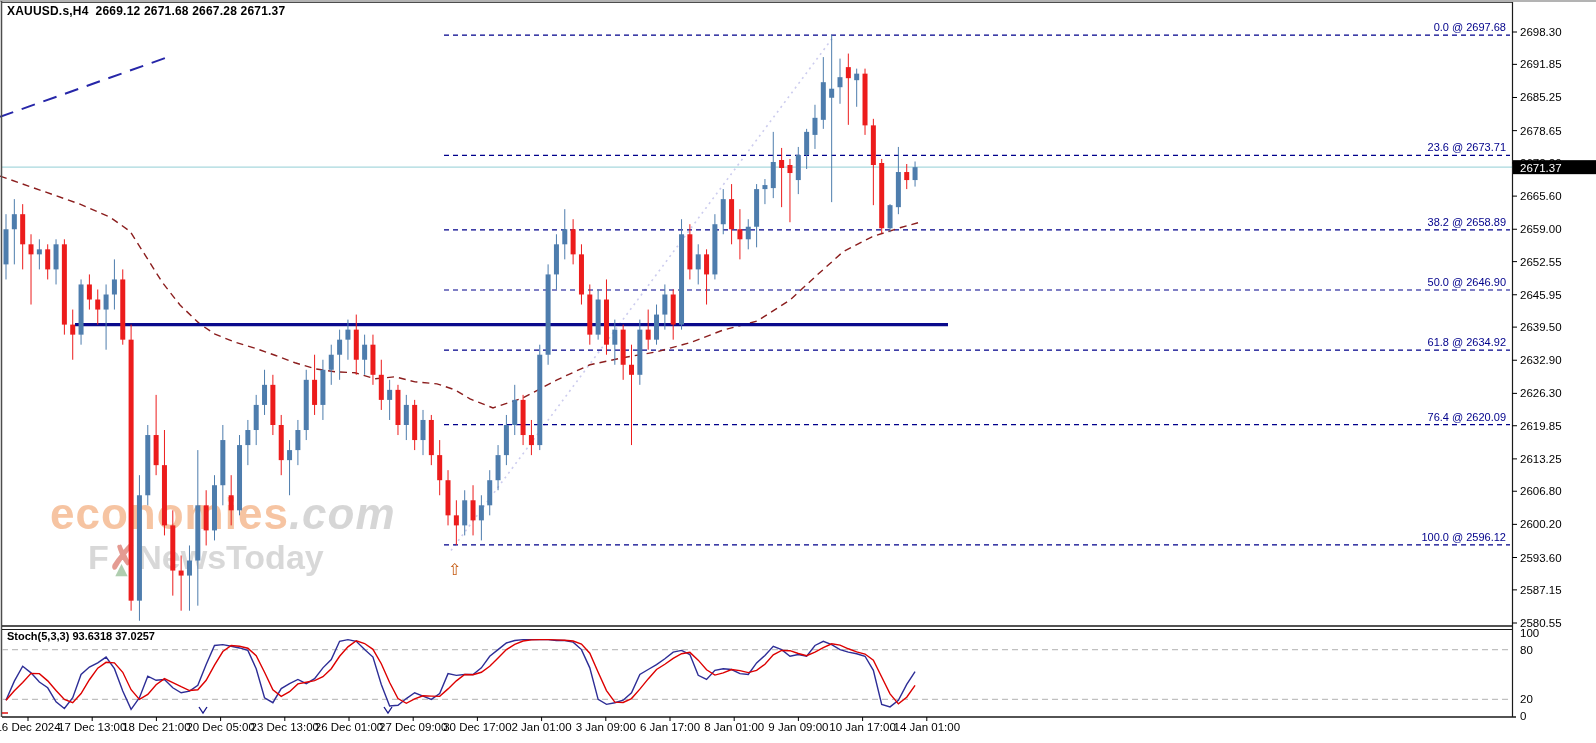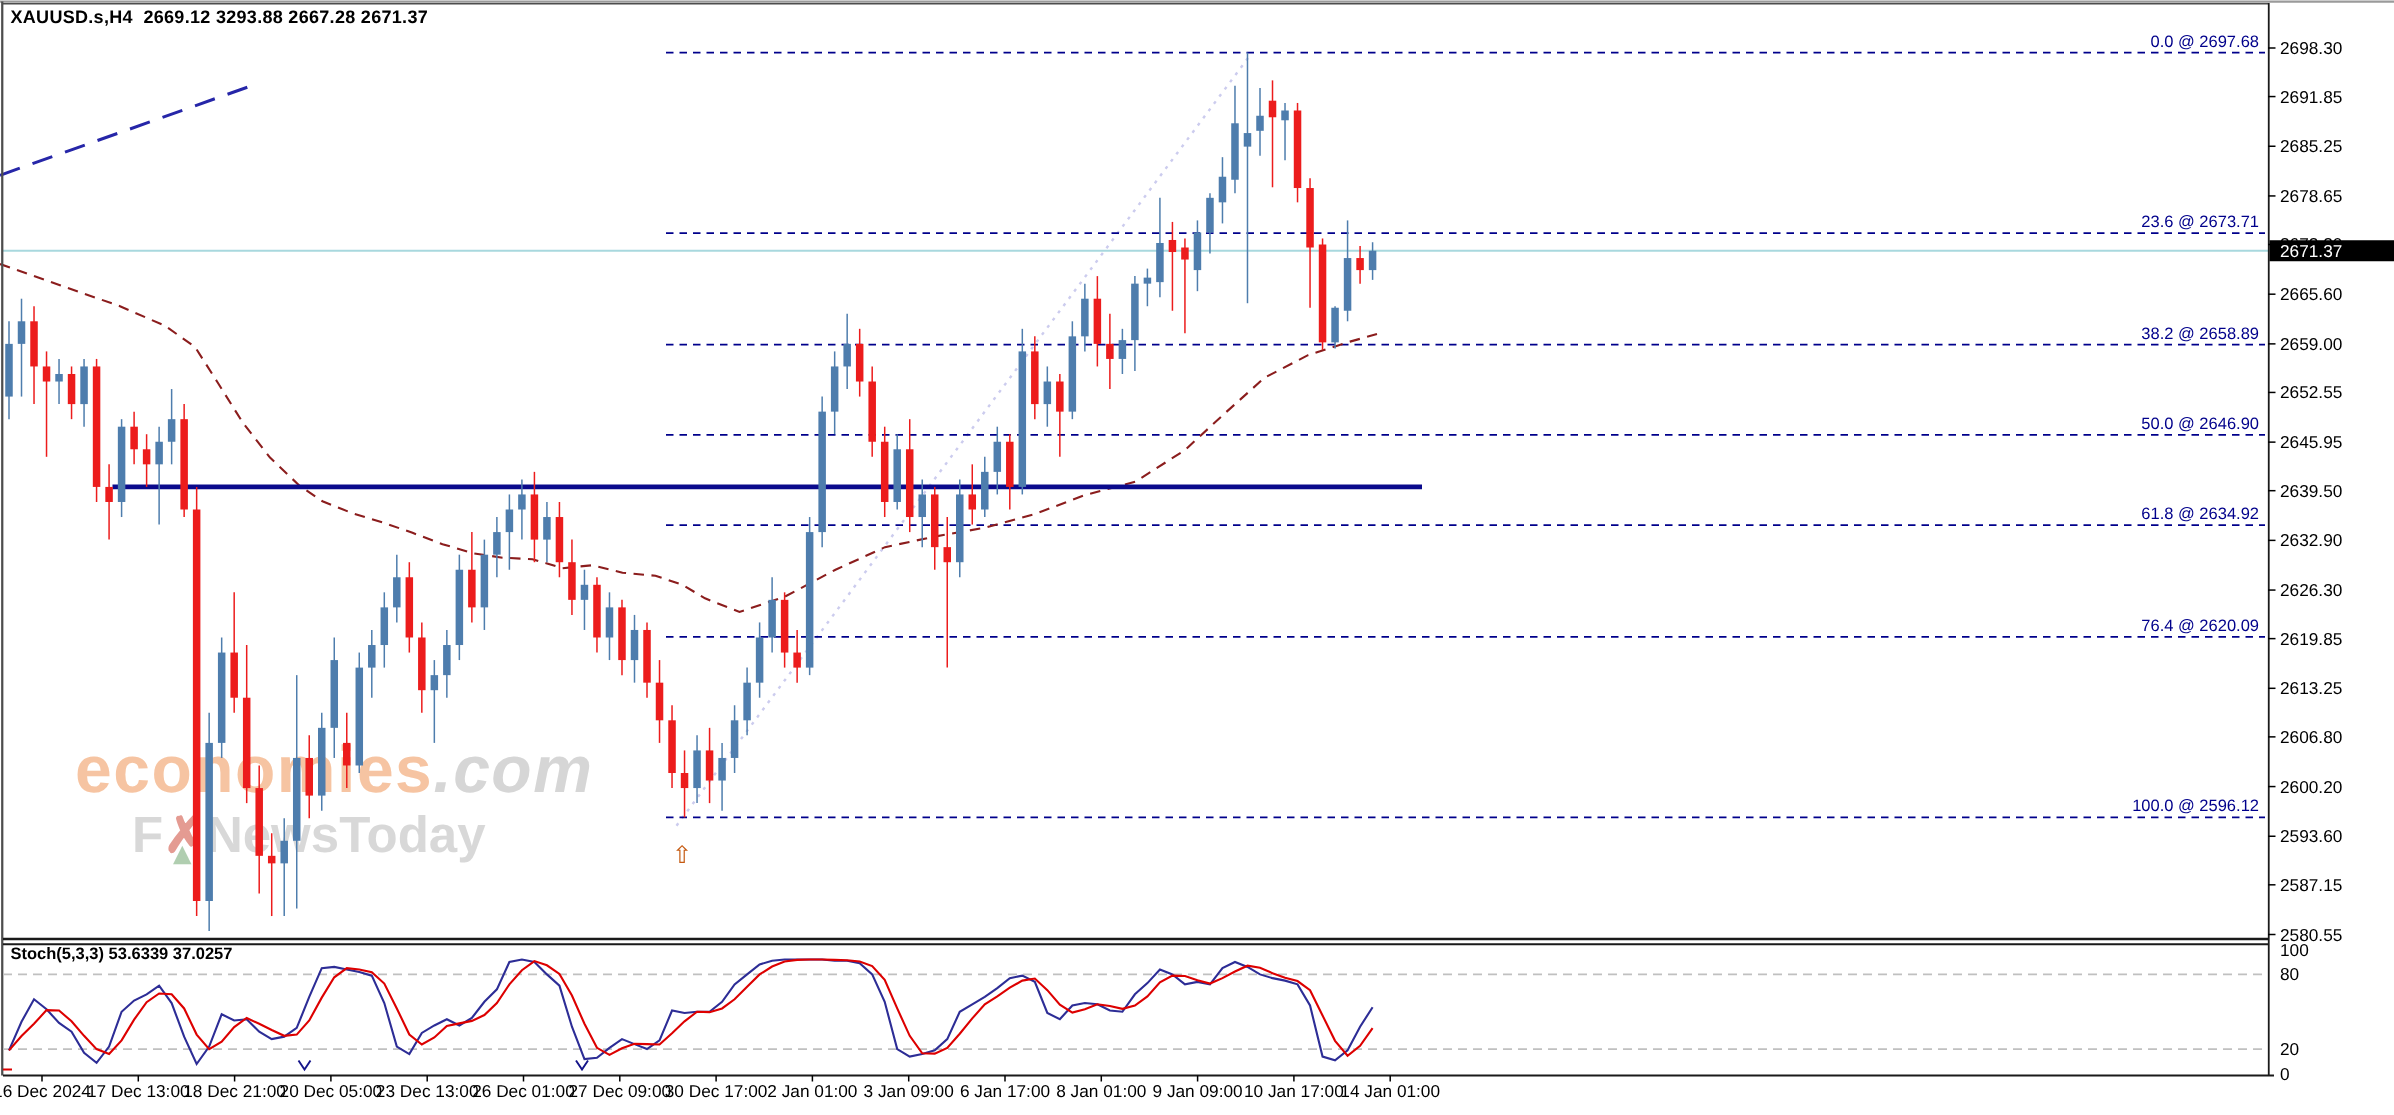--- a/index.html
+++ b/index.html
@@ -375,16 +375,16 @@
         <text x="734.2" y="731" text-anchor="middle" font-size="11.5" fill="#000000">8 Jan 01:00</text>
         <line x1="798.4000000000001" y1="717" x2="798.4000000000001" y2="721" stroke="#000" stroke-width="1"></line>
         <text x="798.4000000000001" y="731" text-anchor="middle" font-size="11.5" fill="#000000">9 Jan 09:00</text>
         <line x1="862.6" y1="717" x2="862.6" y2="721" stroke="#000" stroke-width="1"></line>
         <text x="862.6" y="731" text-anchor="middle" font-size="11.5" fill="#000000">10 Jan 17:00</text>
         <line x1="926.8000000000001" y1="717" x2="926.8000000000001" y2="721" stroke="#000" stroke-width="1"></line>
         <text x="926.8000000000001" y="731" text-anchor="middle" font-size="11.5" fill="#000000">14 Jan 01:00</text>
       </g>
     </svg>
 
-  <div class="chart-title">XAUUSD.s,H4  2669.12 3293.88 2667.28 2671.37</div>
-  <div class="stoch-label">Stoch(5,3,3) 53.6339 37.0257</div>
+  <div class="chart-title">XAUUSD.s,H4  2669.12 2671.68 2667.28 2671.37</div>
+  <div class="stoch-label">Stoch(5,3,3) 93.6318 37.0257</div>
 
 </div>
 
 </body></html>

